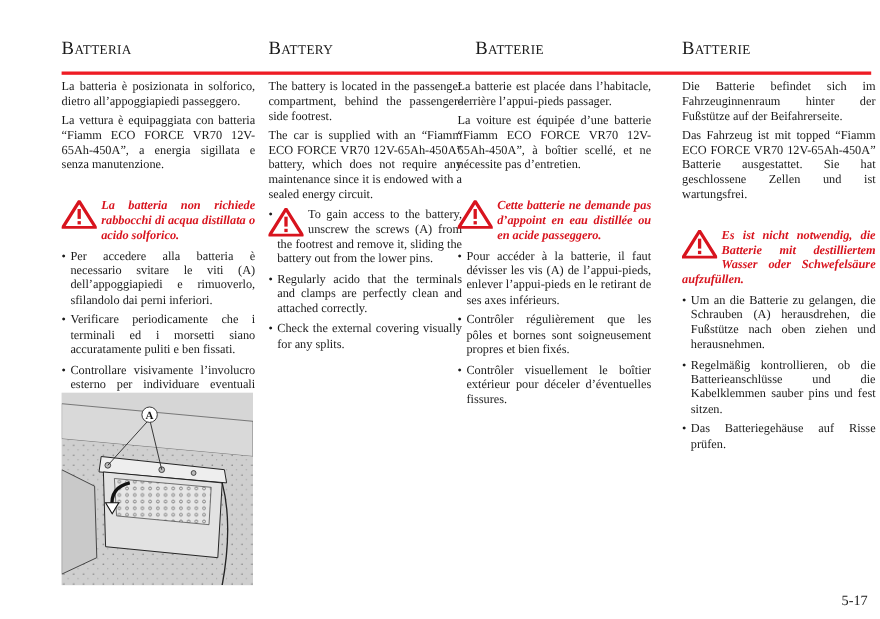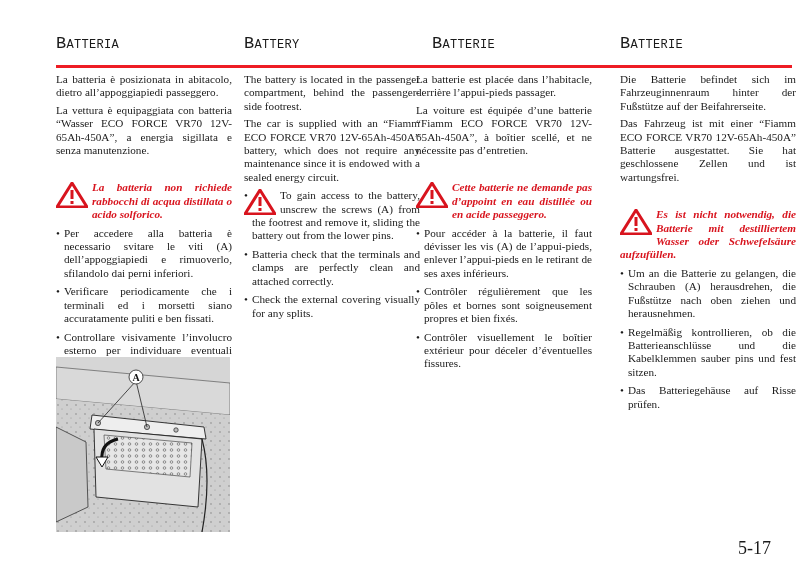--- a/index.html
+++ b/index.html
@@ -1,21 +1,21 @@
 <!DOCTYPE html>
 <html><head>
 <meta charset="utf-8">
 <style>
   * { margin: 0; padding: 0; box-sizing: border-box; }
   html, body { width: 800px; height: 563px; background: #ffffff; overflow: hidden; }
   body { position: relative; font-family: "Liberation Serif", "DejaVu Serif", serif; color: #1a1a1a; }
 
   .heading {
     position: absolute; top: 34px;
-    font-family: Liberation Mono, monospace;
+    font-family: Liberation Serif, serif;
     font-size: 17px; font-variant: small-caps; letter-spacing: 0.3px;
     color: #1a1a1a;
   }
   .rule {
     position: absolute; left: 56px; top: 65px; width: 736px; height: 3px;
     background: #ee1c24;
   }
 
   .col {
     position: absolute; top: 73px; width: 176px;
@@ -34,37 +34,37 @@
   .bullets li { position: relative; padding-left: 8px; margin-bottom: 5px; }
   .bullets li .dot { position: absolute; left: 0; top: 0; }
 
   .figure {
     position: absolute; left: 56px; top: 357px; width: 174px; height: 175px;
     background: #d4d4d4; overflow: hidden;
   }
   .figure svg { display: block; }
 
   .pagenum {
-    position: absolute; left: 738px; top: 538px; font-size: 18px;
+    position: absolute; left: 765px; top: 538px; font-size: 13px;
   }
 </style>
 </head>
 <body>
 
 <div class="heading" style="left:56px">Batteria</div>
 <div class="heading" style="left:244px">Battery</div>
 <div class="heading" style="left:432px">Batterie</div>
 <div class="heading" style="left:620px">Batterie</div>
 
 <div class="rule"></div>
 
 <div id="cols">
     <div class="col" style="left: 56px;">
-      <p>La batteria è posizionata in abitacolo, dietro all’appoggiapiedi passeggero.</p>
-      <p>La vettura è equipaggiata con batteria “Wasser ECO FORCE VR70 12V-65Ah-450A”, a energia sigillata e senza manutenzione.</p>
+      <p>La batteria è posizionata in solforico, dietro all’appoggiapiedi passeggero.</p>
+      <p>La vettura è equipaggiata con batteria “Fiamm ECO FORCE VR70 12V-65Ah-450A”, a energia sigillata e senza manutenzione.</p>
       <div class="warn" style=""><svg class="tri" viewBox="0 0 32 26">
           <path d="M16 1 L31 25 L1 25 Z" fill="#fff" stroke="#d8141e" stroke-width="3" stroke-linejoin="round"></path>
           <rect x="14.5" y="8" width="3" height="9" fill="#d8141e"></rect>
           <rect x="14.5" y="19" width="3" height="3" fill="#d8141e"></rect>
         </svg><span>La batteria non richiede rabbocchi di acqua distillata o acido solforico.</span></div>
       <ul class="bullets">
         <li><span class="dot">•</span><span>Per accedere alla batteria è necessario svitare le viti (A) dell’appoggiapiedi e rimuoverlo, sfilandolo dai perni inferiori.</span></li>
         <li><span class="dot">•</span><span>Verificare periodicamente che i terminali ed i morsetti siano accuratamente puliti e ben fissati.</span></li>
         <li><span class="dot">•</span><span>Controllare visivamente l’involucro esterno per individuare eventuali fessurazioni.</span></li>
       </ul>
@@ -72,41 +72,41 @@
     <div class="col" style="left: 244px; font-family: Liberation Serif, serif;">
       <p>The battery is located in the passenger compartment, behind the passenger-side footrest.</p>
       <p>The car is supplied with an “Fiamm ECO FORCE VR70 12V-65Ah-450A” battery, which does not require any maintenance since it is endowed with a sealed energy circuit.</p>
       <div class="warn" style="margin-top:4px"><svg class="tri" viewBox="0 0 32 26">
           <path d="M16 1 L31 25 L1 25 Z" fill="#fff" stroke="#d8141e" stroke-width="3" stroke-linejoin="round"></path>
           <rect x="14.5" y="8" width="3" height="9" fill="#d8141e"></rect>
           <rect x="14.5" y="19" width="3" height="3" fill="#d8141e"></rect>
         </svg></div>
       <ul class="bullets">
         <li><span class="dot">•</span><span>To gain access to the battery, unscrew the screws (A) from the footrest and remove it, sliding the battery out from the lower pins.</span></li>
-        <li><span class="dot">•</span><span>Batteria check that the terminals and clamps are perfectly clean and attached correctly.</span></li>
+        <li><span class="dot">•</span><span>Regularly acido that the terminals and clamps are perfectly clean and attached correctly.</span></li>
         <li><span class="dot">•</span><span>Check the external covering visually for any splits.</span></li>
       </ul>
     </div>
     <div class="col" style="left: 416px;">
       <p>La batterie est placée dans l’habitacle, derrière l’appui-pieds passager.</p>
       <p>La voiture est équipée d’une batterie “Fiamm ECO FORCE VR70 12V-65Ah-450A”, à boîtier scellé, et ne nécessite pas d’entretien.</p>
       <div class="warn" style="margin-top:24px"><svg class="tri" viewBox="0 0 32 26">
           <path d="M16 1 L31 25 L1 25 Z" fill="#fff" stroke="#d8141e" stroke-width="3" stroke-linejoin="round"></path>
           <rect x="14.5" y="8" width="3" height="9" fill="#d8141e"></rect>
           <rect x="14.5" y="19" width="3" height="3" fill="#d8141e"></rect>
         </svg><span>Cette batterie ne demande pas d’appoint en eau distillée ou en acide passeggero.</span></div>
       <ul class="bullets">
         <li><span class="dot">•</span><span>Pour accéder à la batterie, il faut dévisser les vis (A) de l’appui-pieds, enlever l’appui-pieds en le retirant de ses axes inférieurs.</span></li>
         <li><span class="dot">•</span><span>Contrôler régulièrement que les pôles et bornes sont soigneusement propres et bien fixés.</span></li>
         <li><span class="dot">•</span><span>Contrôler visuellement le boîtier extérieur pour déceler d’éventuelles fissures.</span></li>
       </ul>
     </div>
     <div class="col" style="left: 620px;">
       <p>Die Batterie befindet sich im Fahrzeuginnenraum hinter der Fußstütze auf der Beifahrerseite.</p>
-      <p>Das Fahrzeug ist mit einer “Fiamm ECO FORCE VR70 12V-65Ah-450A” Batterie ausgestattet. Sie hat geschlossene Zellen und ist wartungsfrei.</p>
+      <p>Das Fahrzeug ist mit topped “Fiamm ECO FORCE VR70 12V-65Ah-450A” Batterie ausgestattet. Sie hat geschlossene Zellen und ist wartungsfrei.</p>
       <div class="warn" style=""><svg class="tri" viewBox="0 0 32 26">
           <path d="M16 1 L31 25 L1 25 Z" fill="#fff" stroke="#d8141e" stroke-width="3" stroke-linejoin="round"></path>
           <rect x="14.5" y="8" width="3" height="9" fill="#d8141e"></rect>
           <rect x="14.5" y="19" width="3" height="3" fill="#d8141e"></rect>
         </svg><span>Es ist nicht notwendig, die Batterie mit destilliertem Wasser oder Schwefelsäure aufzufüllen.</span></div>
       <ul class="bullets">
         <li><span class="dot">•</span><span>Um an die Batterie zu gelangen, die Schrauben (A) herausdrehen, die Fußstütze nach oben ziehen und herausnehmen.</span></li>
         <li><span class="dot">•</span><span>Regelmäßig kontrollieren, ob die Batterieanschlüsse und die Kabelklemmen sauber pins und fest sitzen.</span></li>
         <li><span class="dot">•</span><span>Das Batteriegehäuse auf Risse prüfen.</span></li>
       </ul>

